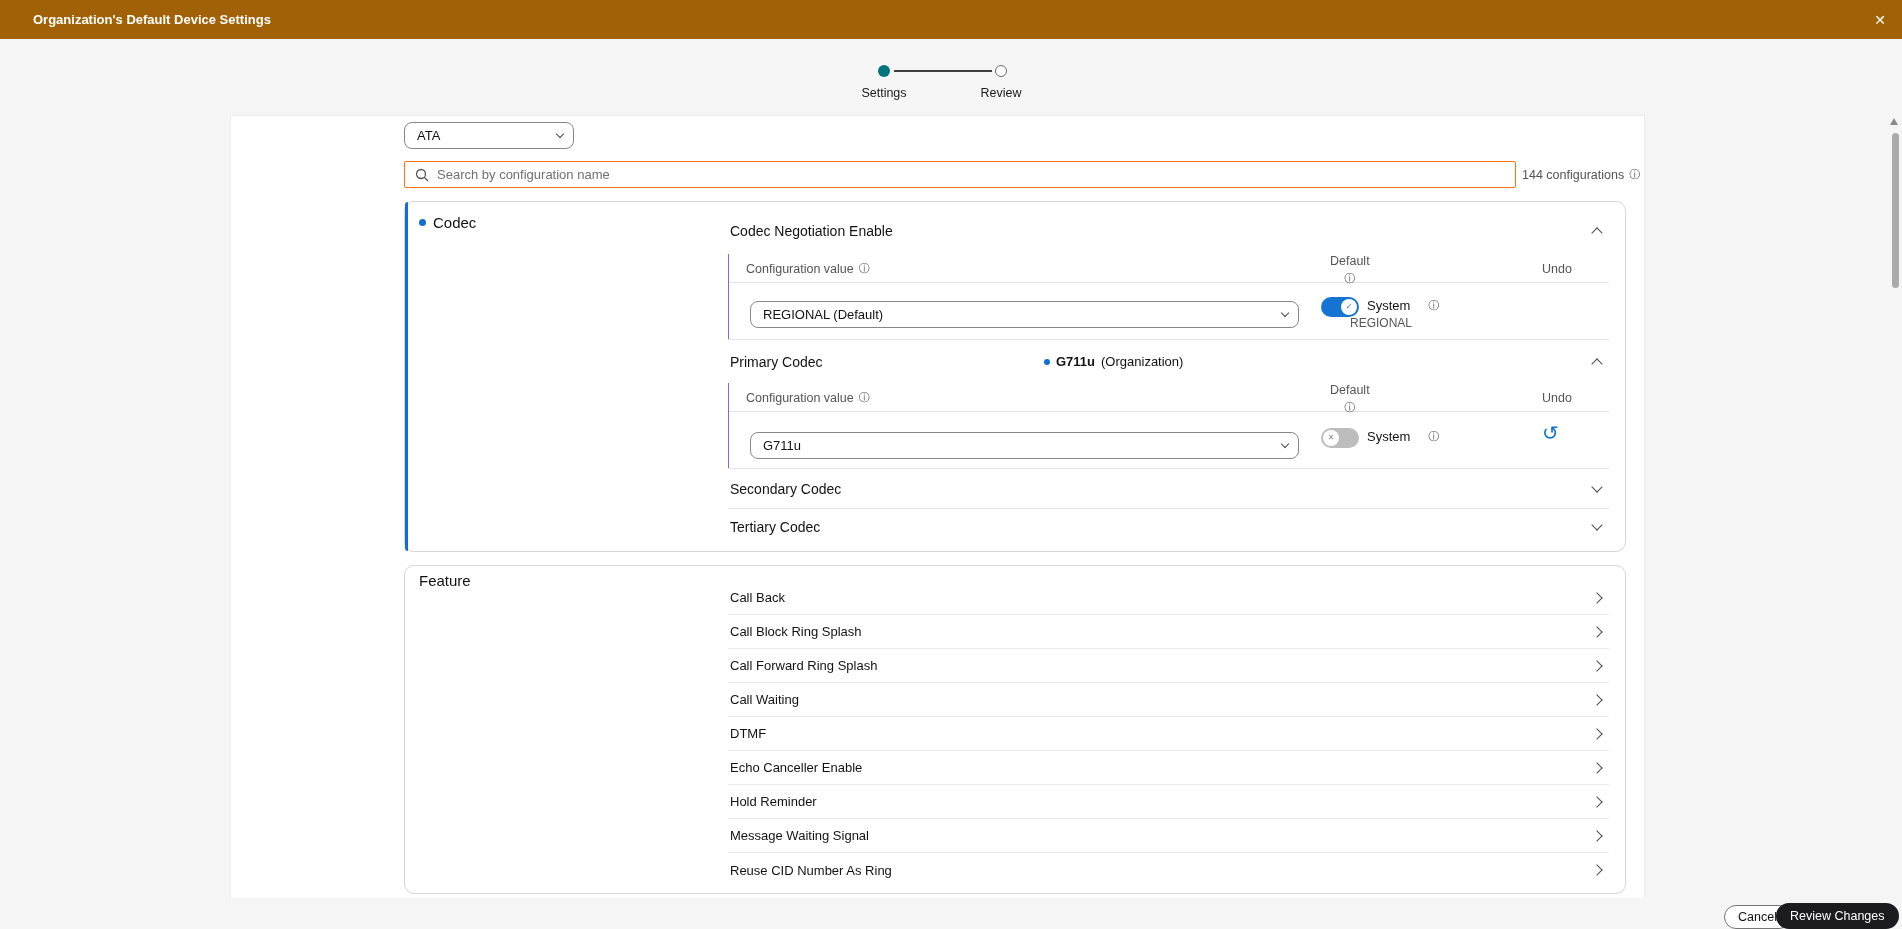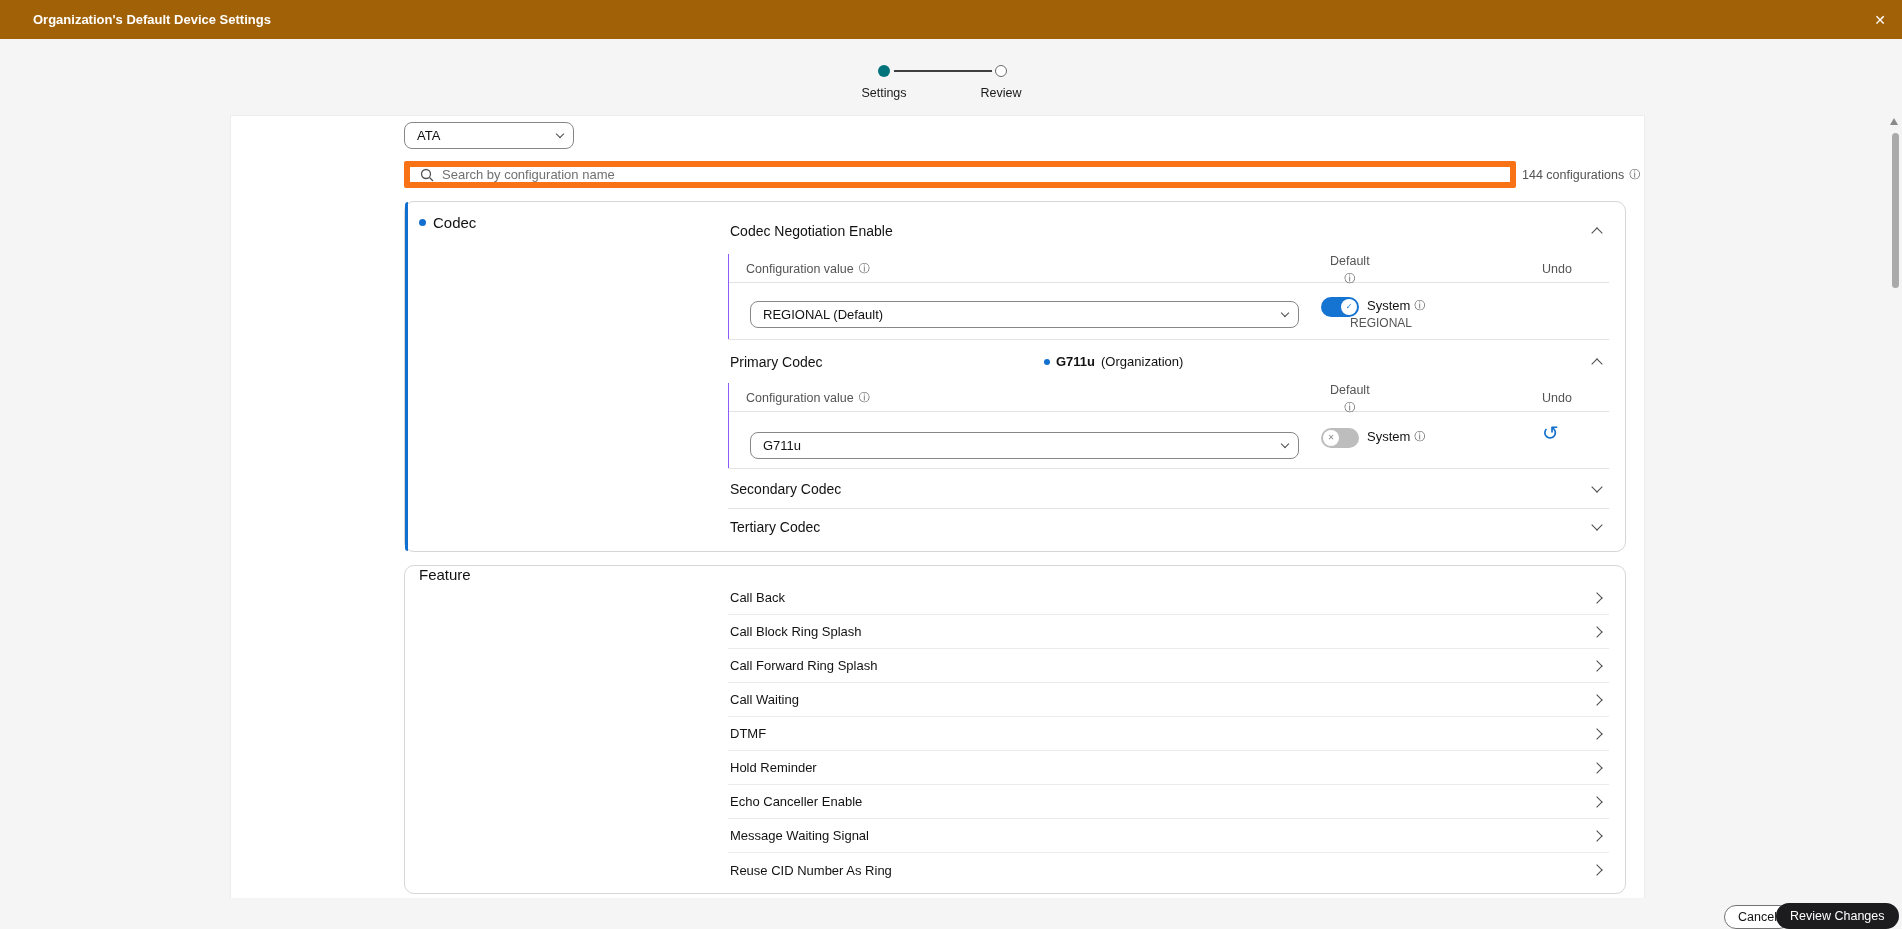--- a/index.html
+++ b/index.html
@@ -42,21 +42,21 @@
   
   .select {
     display:flex; align-items:center; justify-content:space-between;
     border:1px solid #878787; border-radius:8px; background:#fff;
     padding:0 10px 0 12px; font-size:13px; cursor:pointer;
   }
   #device-select { left:404px; top:122px; width:170px; height:27px; }
 
   #search-box {
     left:404px; top:161px; width:1112px; height:27px;
-    border:6px solid #f97316; border-radius:2px; background:#fff;
+    border:1px solid #f97316; border-radius:2px; background:#fff;
     display:flex; align-items:center; padding:0 10px; gap:8px;
   }
   #search-box input {
     border:none; outline:none; flex:1; font-size:13px;
     font-family:"Liberation Sans", sans-serif; color:#121212; background:transparent;
   }
   #search-box input::placeholder { color:#707070; }
 
   #config-count {
     left:1522px; top:161px; height:27px; display:flex; align-items:center;
@@ -112,21 +112,21 @@
   
   .toggle { position:absolute; width:38px; height:20px; border-radius:10px; cursor:pointer; }
   .toggle.on  { background:#1573D2; }
   .toggle.off { background:#bdbdbd; }
   .knob { position:absolute; top:2px; width:16px; height:16px; border-radius:50%;
           background:#fff; display:flex; align-items:center; justify-content:center;
           font-size:8px; line-height:1; }
   .toggle.on  .knob { right:2px; color:#1573D2; }
   .toggle.off .knob { left:2px;  color:#8a8a8a; }
 
-  .sys-label { position:absolute; left:638px; display:flex; align-items:center; gap:4px; font-size:13px; }
+  .sys-label { position:absolute; left:638px; display:flex; align-items:center; gap:18px; font-size:13px; }
   .default-val { position:absolute; left:621px; top:33px; font-size:12px; color:#545454; }
 
   .undo-btn { position:absolute; left:813px; top:11px; font-size:20px; color:#1170CF;
               line-height:1; cursor:pointer; }
 
   .override { position:absolute; left:316px; display:flex; align-items:center; gap:6px; font-size:13px; }
   .override .val { font-weight:700; }
 
   
   .f-col { position:absolute; left:323px; right:16px; top:15px; }
@@ -287,21 +287,21 @@
     </div>
 
     <div class="sub-row" style="height:36px;">
       <span>Tertiary Codec</span>
       <span class="chev down"></span>
     </div>
   </div>
 </div>
 
 <div id="feature-card" class="abs card">
-  <div class="section-title" style="top:0;">
+  <div class="section-title" style="top:6px;">
     <span>Feature</span>
   </div>
   <div class="f-col">
     <div class="f-row">
       <span>Call Back</span>
       <span class="chev right"></span>
     </div>
     <div class="f-row">
       <span>Call Block Ring Splash</span>
       <span class="chev right"></span>
@@ -312,25 +312,25 @@
     </div>
     <div class="f-row">
       <span>Call Waiting</span>
       <span class="chev right"></span>
     </div>
     <div class="f-row">
       <span>DTMF</span>
       <span class="chev right"></span>
     </div>
     <div class="f-row">
+      <span>Echo Canceller Enable</span>
+      <span class="chev right"></span>
+    </div>
+    <div class="f-row">
       <span>Hold Reminder</span>
-      <span class="chev right"></span>
-    </div>
-    <div class="f-row">
-      <span>Echo Canceller Enable</span>
       <span class="chev right"></span>
     </div>
     <div class="f-row">
       <span>Message Waiting Signal</span>
       <span class="chev right"></span>
     </div>
     <div class="f-row last">
       <span>Reuse CID Number As Ring</span>
       <span class="chev right"></span>
     </div>

